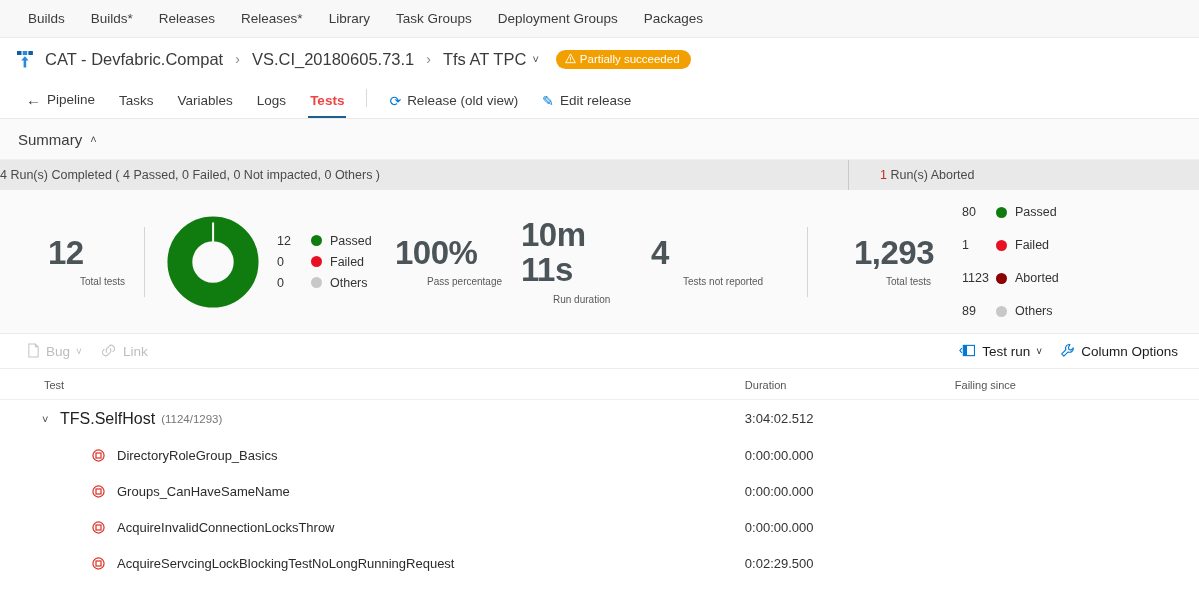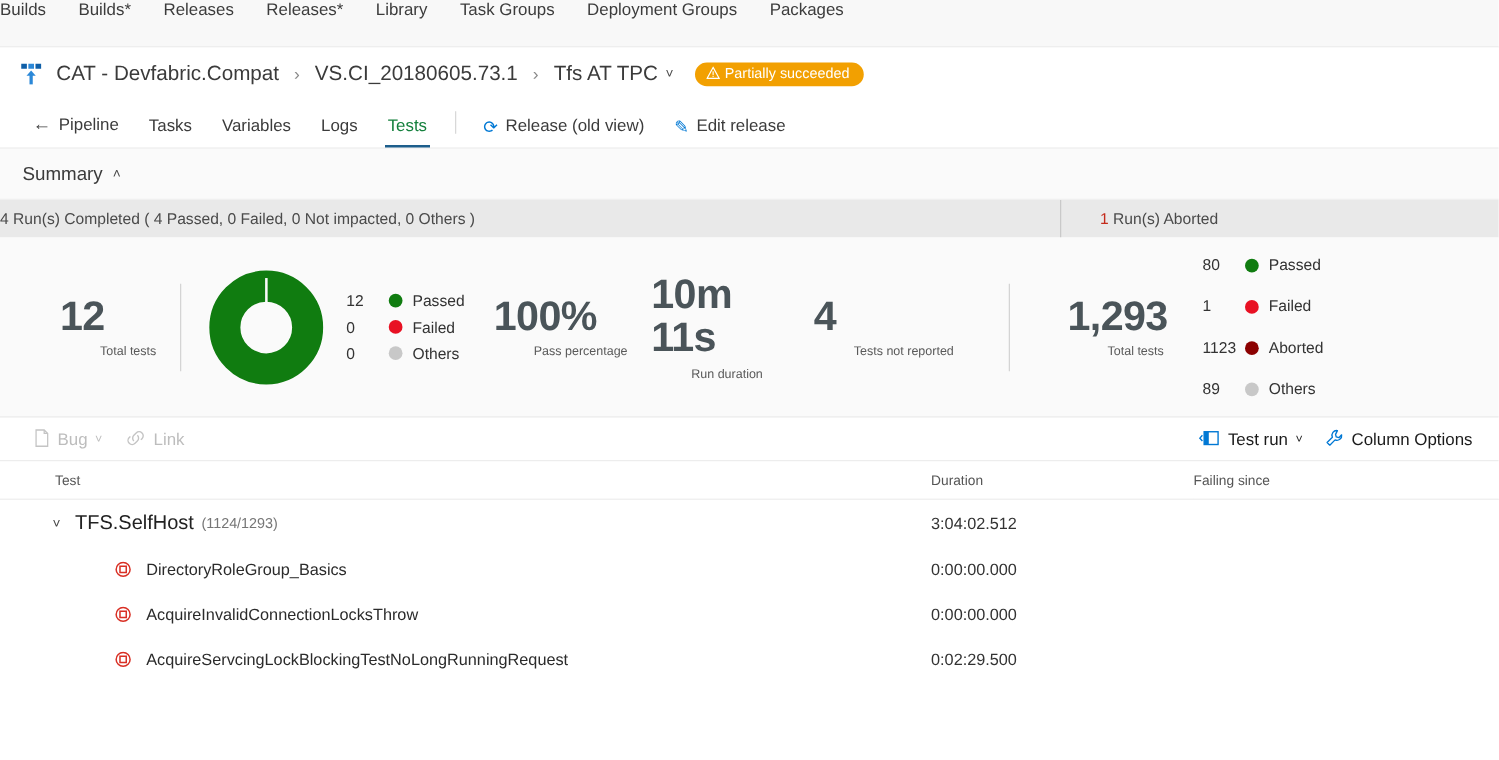--- a/index.html
+++ b/index.html
@@ -10,22 +10,22 @@
     color: #333333;
     overflow: hidden;
   }
 
   
   .topnav {
     height: 38px;
     background: #f8f8f8;
     border-bottom: 1px solid #eaeaea;
     display: flex;
-    align-items: flex-start;
-    padding-left: 0;
+    align-items: center;
+    padding-left: 28px;
     gap: 26px;
   }
   .topnav-item {
     font-size: 13.5px;
     color: #3c3c3c;
     white-space: nowrap;
     cursor: pointer;
   }
 
   
@@ -84,21 +84,21 @@
     font-size: 13.5px;
     color: #3c3c3c;
     padding: 0 12px 10px 12px;
     cursor: pointer;
     display: flex;
     align-items: center;
     gap: 6px;
     position: relative;
     white-space: nowrap;
   }
-  .tab.active { font-weight: normal; color: #15803d; }
+  .tab.active { font-weight: bold; color: #ef4444; }
   .tab.active::after {
     content: "";
     position: absolute;
     left: 10px; right: 10px; bottom: 0;
     height: 2px;
     background: #1d5e8c;
   }
   .tab-sep {
     width: 1px;
     height: 18px;
@@ -493,20 +493,34 @@
         <td></td>
       </tr>
       <tr>
         <td>
           <div class="cell-test">
             <span class="row-indent"></span>
             <span class="abort-icon"><svg viewBox="0 0 14 14" width="13" height="13">
                 <circle cx="7" cy="7" r="6" fill="none" stroke="#d93025" stroke-width="1.3"></circle>
                 <rect x="4.3" y="4.3" width="5.4" height="5.4" fill="none" stroke="#d93025" stroke-width="1.3"></rect>
               </svg></span>
+            <span class="test-name">Groups_CanHaveSameName</span>
+          </div>
+        </td>
+        <td class="dur">0:00:00.000</td>
+        <td></td>
+      </tr>
+      <tr>
+        <td>
+          <div class="cell-test">
+            <span class="row-indent"></span>
+            <span class="abort-icon"><svg viewBox="0 0 14 14" width="13" height="13">
+                <circle cx="7" cy="7" r="6" fill="none" stroke="#d93025" stroke-width="1.3"></circle>
+                <rect x="4.3" y="4.3" width="5.4" height="5.4" fill="none" stroke="#d93025" stroke-width="1.3"></rect>
+              </svg></span>
             <span class="test-name">AcquireInvalidConnectionLocksThrow</span>
           </div>
         </td>
         <td class="dur">0:00:00.000</td>
         <td></td>
       </tr>
       <tr>
         <td>
           <div class="cell-test">
             <span class="row-indent"></span>

